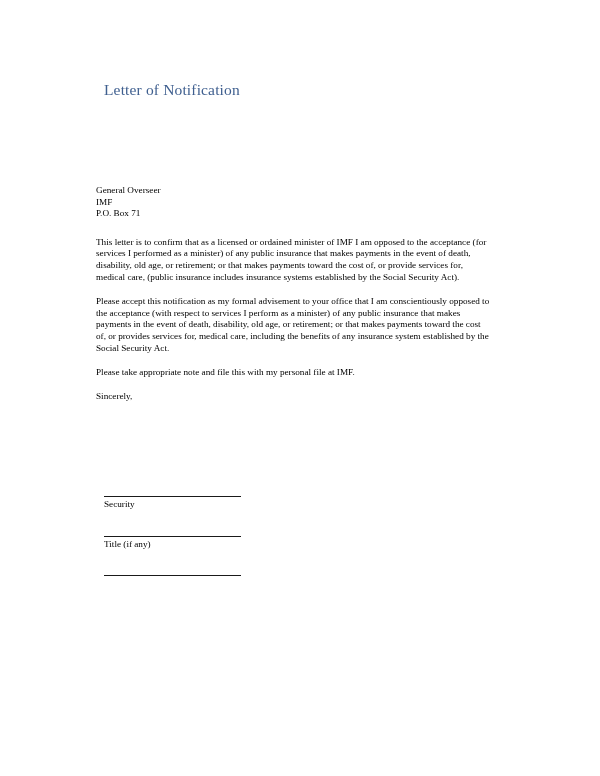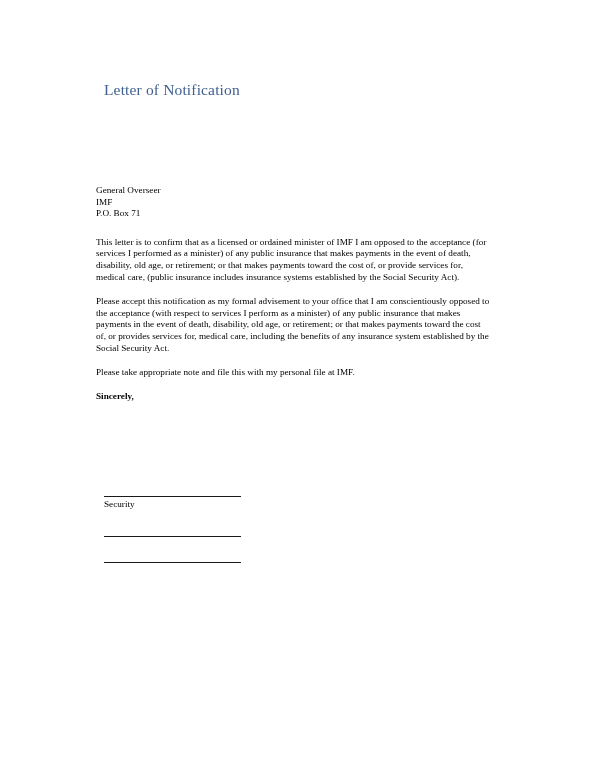--- a/index.html
+++ b/index.html
@@ -53,21 +53,20 @@
 
   .body-para {
     font-size: 9.2px;
     line-height: 11.6px;
     text-align: left;
     margin-top: 13px;
   }
 
   .para-gap-small {
     margin-top: 12px;
-    font-weight: bold;
   }
 
   .sign-block {
     position: absolute;
     left: 104px;
     top: 496px;
     width: 260px;
   }
 
   .sign-group {
@@ -116,20 +115,21 @@
   <div class="sign-block">
 
     <div class="sign-group">
       <div class="sign-rule"></div>
       <div class="sign-label">Security</div>
     </div>
 
 
     <div class="sign-group">
       <div class="sign-rule"></div>
+      <div class="sign-label">Title (if any)</div>
     </div>
 
     <div class="sign-group">
       <div class="sign-rule"></div>
     </div>
 
   </div>
 
 </div>
 

